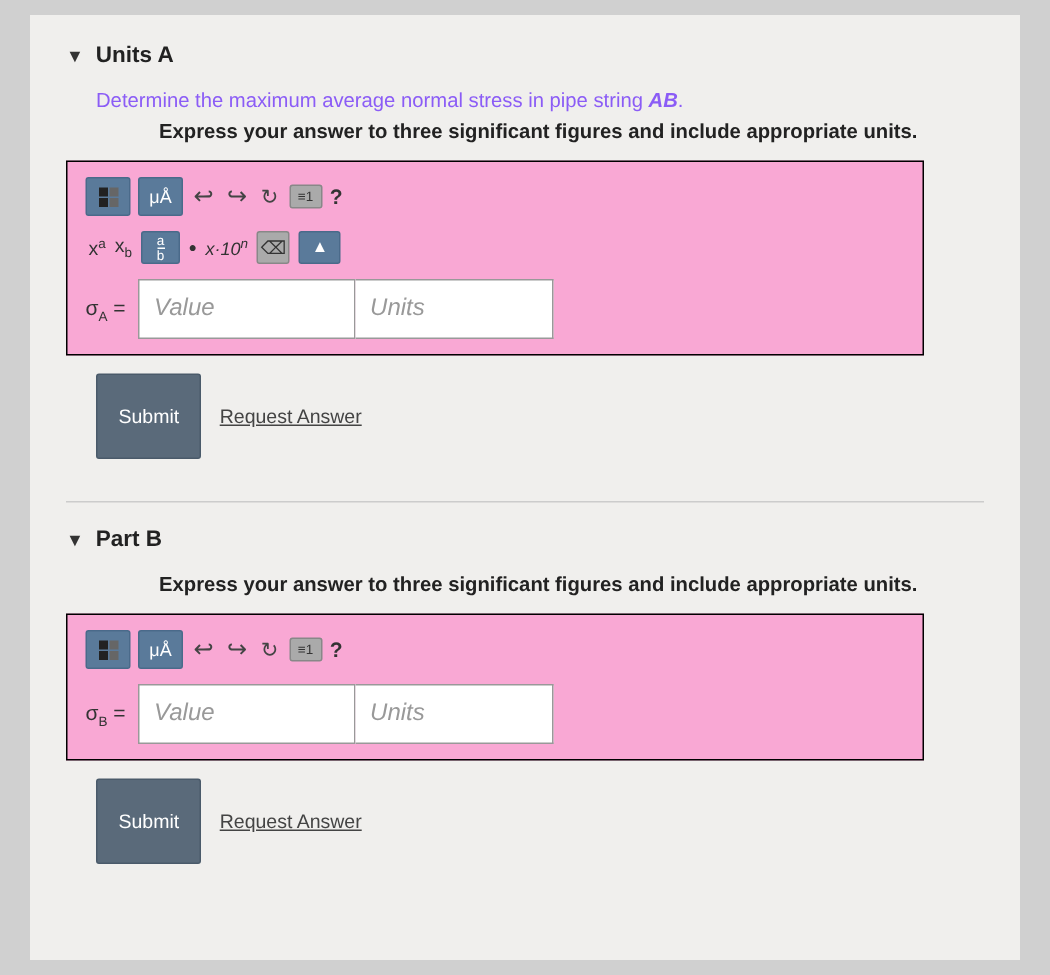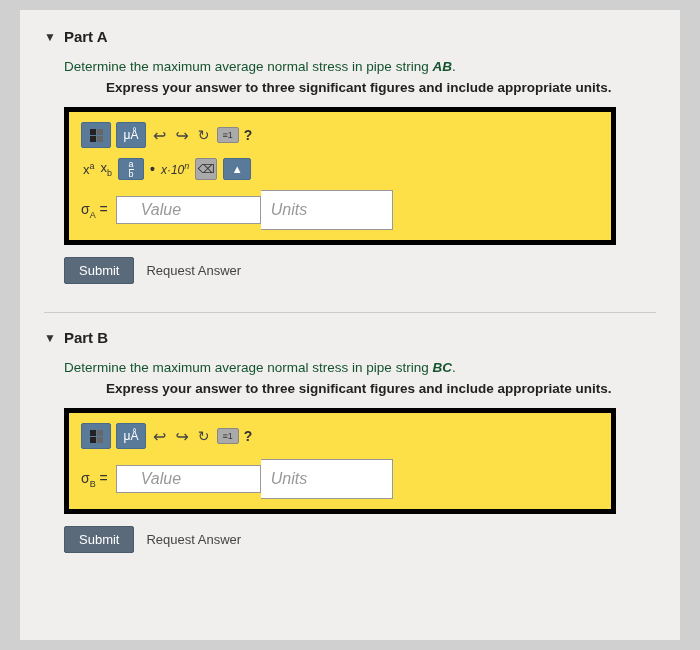--- a/index.html
+++ b/index.html
@@ -43,41 +43,40 @@
     }
 
     .part-section {
       margin-bottom: 28px;
     }
 
     .problem-text {
       margin-left: 20px;
       margin-bottom: 6px;
       font-size: 13.5px;
-      color: #14532d;
+      color: #8b5cf6;
     }
 
     .problem-text em {
       font-style: italic;
       font-weight: bold;
     }
 
     .instruction-text {
       margin-left: 20px;
       margin-bottom: 12px;
       font-size: 13.5px;
       font-weight: bold;
       color: #222;
       padding-left: 42px;
     }
 
     .input-area {
-      background: #fde047;
-      border: 5px solid #000000;
-      margin-left: 20px;
+      background: #f9a8d4;
+      border: 1px solid #000000;
       margin-right: 40px;
       padding: 10px 12px;
       margin-bottom: 12px;
     }
 
     .toolbar {
       display: flex;
       align-items: center;
       gap: 5px;
       margin-bottom: 10px;
@@ -233,27 +232,27 @@
     .sigma-label {
       font-size: 14px;
       color: #333;
       margin-right: 8px;
     }
 
     .value-input {
       background: white;
       border: 1px solid #999;
       width: 145px;
-      height: 28px;
+      height: 40px;
       font-size: 16px;
       font-style: italic;
       color: #999;
       display: flex;
       align-items: center;
-      padding-left: 24px;
+      padding-left: 10px;
       cursor: text;
     }
 
     .units-input {
       background: white;
       border: 1px solid #999;
       border-left: none;
       width: 132px;
       height: 40px;
       font-size: 16px;
@@ -270,29 +269,30 @@
       align-items: center;
       gap: 12px;
       margin-left: 20px;
       margin-bottom: 10px;
     }
 
     .submit-btn {
       background: #5a6a7a;
       color: white;
       border: 1px solid #4a5a6a;
-      padding: 5px 14px;
+      padding: 20px 14px;
       font-size: 13px;
       cursor: pointer;
       border-radius: 2px;
     }
 
     .request-link {
       color: #444;
       font-size: 13px;
+      text-decoration: underline;
       cursor: pointer;
       background: none;
       border: none;
     }
 
     .divider {
       border: none;
       border-top: 1px solid #ccc;
       margin: 10px 0 16px 0;
     }
@@ -301,21 +301,21 @@
     sub { font-size: 9px; }
   </style>
 </head>
 <body>
 
 <div class="page-container">
 
   <div class="part-section">
     <div class="part-header">
       <span class="collapse-arrow">▼</span>
-      <span class="part-title">Part A</span>
+      <span class="part-title">Units A</span>
     </div>
 
     <p class="problem-text">
       <span>Determine the maximum average normal stress in pipe string </span><em>AB</em>.
     </p>
     <p class="instruction-text">Express your answer to three significant figures and include appropriate units.</p>
 
     <div class="input-area">
 
       <div class="toolbar">
@@ -371,23 +371,20 @@
   </div>
 
   <hr class="divider">
 
   <div class="part-section">
     <div class="part-header">
       <span class="collapse-arrow">▼</span>
       <span class="part-title">Part B</span>
     </div>
 
-    <p class="problem-text">
-      <span>Determine the maximum average normal stress in pipe string </span><em>BC</em>.
-    </p>
     <p class="instruction-text">Express your answer to three significant figures and include appropriate units.</p>
 
     <div class="input-area">
 
       <div class="toolbar">
         <div class="toolbar-btn-double">
           <span style="display:inline-grid;grid-template-columns:1fr 1fr;gap:1px;">
             <span style="width:6px;height:6px;background:#222;display:block;"></span>
             <span style="width:6px;height:6px;background:#666;display:block;"></span>
             <span style="width:6px;height:6px;background:#222;display:block;"></span>

